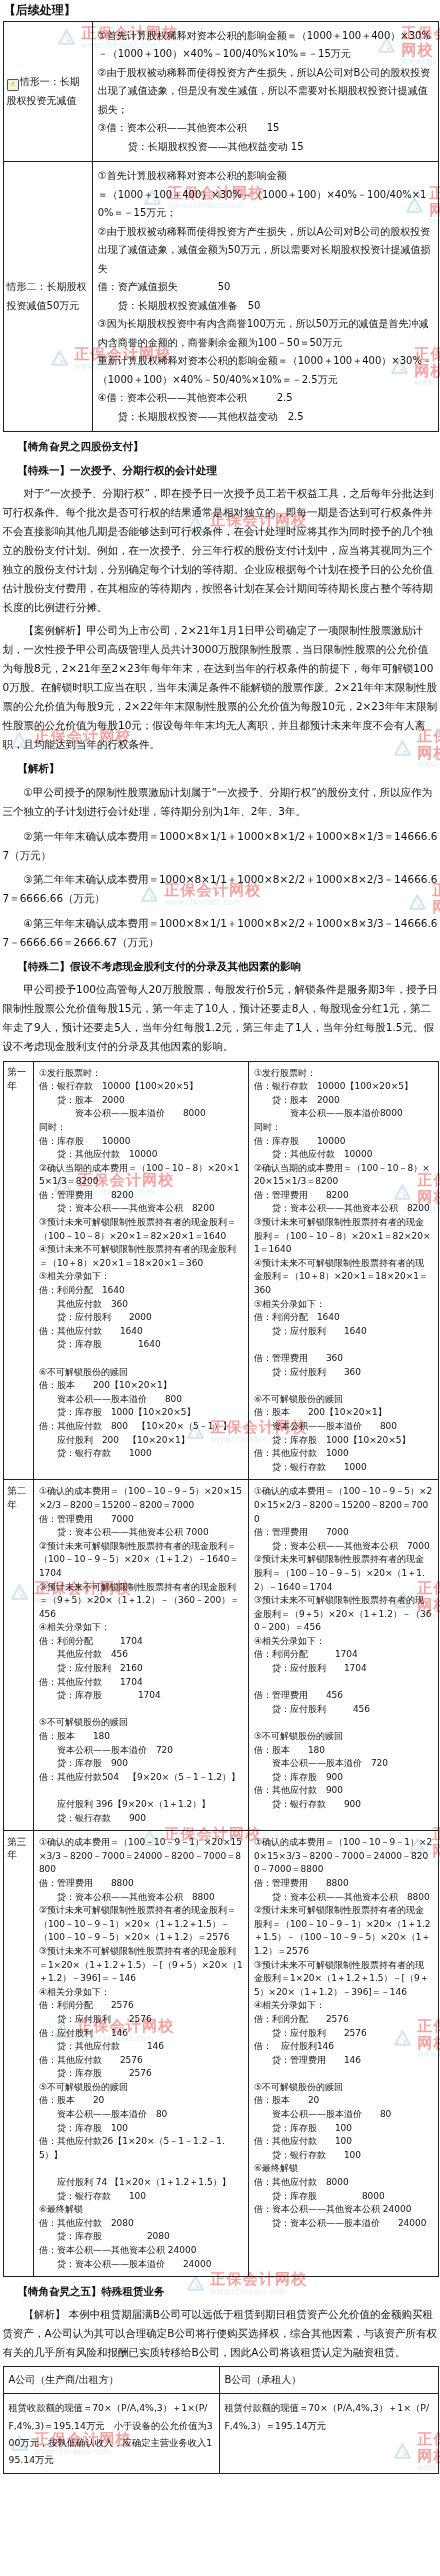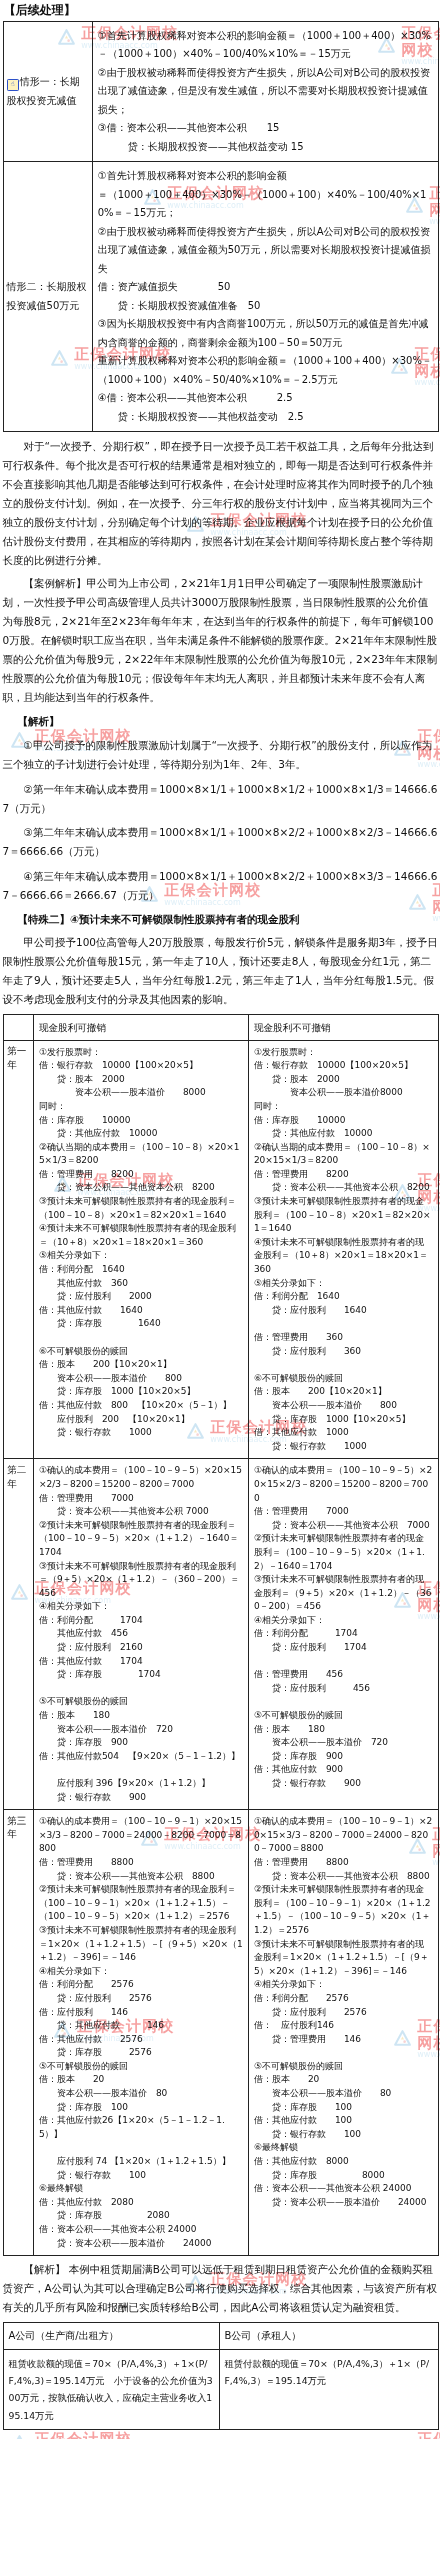--- a/index.html
+++ b/index.html
@@ -336,37 +336,34 @@
 借：资产减值损失　　　　50
 　　贷：长期股权投资减值准备　50
 ③因为长期股权投资中有内含商誉100万元，所以50万元的减值是首先冲减内含商誉的金额的，商誉剩余金额为100－50＝50万元
 重新计算股权稀释对资本公积的影响金额＝（1000＋100＋400）×30%－（1000＋100）×40%－50/40%×10%＝－2.5万元
 ④借：资本公积——其他资本公积　　　2.5
 　　贷：长期股权投资——其他权益变动　2.5</td>
     </tr>
   </tbody>
     </table>
 
+  <div class="h">【犄角旮旯之四股份支付】</div>
+  <div class="h">【特殊一】一次授予、分期行权的会计处理</div>
   <p class="para">对于“一次授予、分期行权”，即在授予日一次授予员工若干权益工具，之后每年分批达到可行权条件。每个批次是否可行权的结果通常是相对独立的，即每一期是否达到可行权条件并不会直接影响其他几期是否能够达到可行权条件，在会计处理时应将其作为同时授予的几个独立的股份支付计划。例如，在一次授予、分三年行权的股份支付计划中，应当将其视同为三个独立的股份支付计划，分别确定每个计划的等待期。企业应根据每个计划在授予日的公允价值估计股份支付费用，在其相应的等待期内，按照各计划在某会计期间等待期长度占整个等待期长度的比例进行分摊。</p>
   <p class="para">【案例解析】甲公司为上市公司，2×21年1月1日甲公司确定了一项限制性股票激励计划，一次性授予甲公司高级管理人员共计3000万股限制性股票，当日限制性股票的公允价值为每股8元，2×21年至2×23年每年年末，在达到当年的行权条件的前提下，每年可解锁1000万股。在解锁时职工应当在职，当年未满足条件不能解锁的股票作废。2×21年年末限制性股票的公允价值为每股9元，2×22年年末限制性股票的公允价值为每股10元，2×23年年末限制性股票的公允价值为每股10元；假设每年年末均无人离职，并且都预计未来年度不会有人离职，且均能达到当年的行权条件。</p>
   <div class="h">【解析】</div>
   <p class="pt">①甲公司授予的限制性股票激励计划属于“一次授予、分期行权”的股份支付，所以应作为三个独立的子计划进行会计处理，等待期分别为1年、2年、3年。</p>
   <p class="pt">②第一年年末确认成本费用＝1000×8×1/1＋1000×8×1/2＋1000×8×1/3＝14666.67（万元）</p>
   <p class="pt">③第二年年末确认成本费用＝1000×8×1/1＋1000×8×2/2＋1000×8×2/3－14666.67＝6666.66（万元）</p>
   <p class="pt">④第三年年末确认成本费用＝1000×8×1/1＋1000×8×2/2＋1000×8×3/3－14666.67－6666.66＝2666.67（万元）</p>
-  <div class="h">【特殊二】④预计未来不可解锁限制性股票持有者的现金股利</div>
+  <div class="h">【特殊二】假设不考虑现金股利支付的分录及其他因素的影响</div>
   <p class="para">甲公司授予100位高管每人20万股股票，每股发行价5元，解锁条件是服务期3年，授予日限制性股票公允价值每股15元，第一年走了10人，预计还要走8人，每股现金分红1元，第二年走了9人，预计还要走5人，当年分红每股1.2元，第三年走了1人，当年分红每股1.5元。假设不考虑现金股利支付的分录及其他因素的影响。</p>
 
   <table class="tbl t-div">
     <tbody>
-        <tr class="hdr">
-      <td class="y"></td>
-      <td class="ca">现金股利可撤销</td>
-      <td>现金股利不可撤销</td>
-    </tr>
     <tr>
       <td class="y">第一年</td>
       <td class="ca cnt">①发行股票时：
 借：银行存款　10000【100×20×5】
 　　贷：股本　2000
 　　　　资本公积——股本溢价　　8000
 同时：
 借：库存股　　10000
 　　贷：其他应付款　10000
 ②确认当期的成本费用＝（100－10－8）×20×15×1/3＝8200
@@ -501,20 +498,21 @@
 　　贷：银行存款　　100
 ⑥最终解锁
 借：其他应付款　8000
 　　贷：库存股　　　　　8000
 借：资本公积——其他资本公积 24000
 　　贷：资本公积——股本溢价　　24000</td>
     </tr>
   </tbody>
     </table>
 
+  <div class="h">【犄角旮旯之五】特殊租赁业务</div>
   <p class="para">【解析】 本例中租赁期届满B公司可以远低于租赁到期日租赁资产公允价值的金额购买租赁资产，A公司认为其可以合理确定B公司将行使购买选择权，综合其他因素，与该资产所有权有关的几乎所有风险和报酬已实质转移给B公司，因此A公司将该租赁认定为融资租赁。</p>
 
   <table class="tbl t-lease">
     <tbody>
         <tr class="hdr">
       <td class="ca">A公司（生产商/出租方）</td>
       <td>B公司（承租人）</td>
     </tr>
     <tr>
       <td class="ca cnt">租赁收款额的现值＝70×（P/A,4%,3）＋1×(P/F,4%,3)＝195.14万元　小于设备的公允价值为300万元，按孰低确认收入，应确定主营业务收入195.14万元</td>

